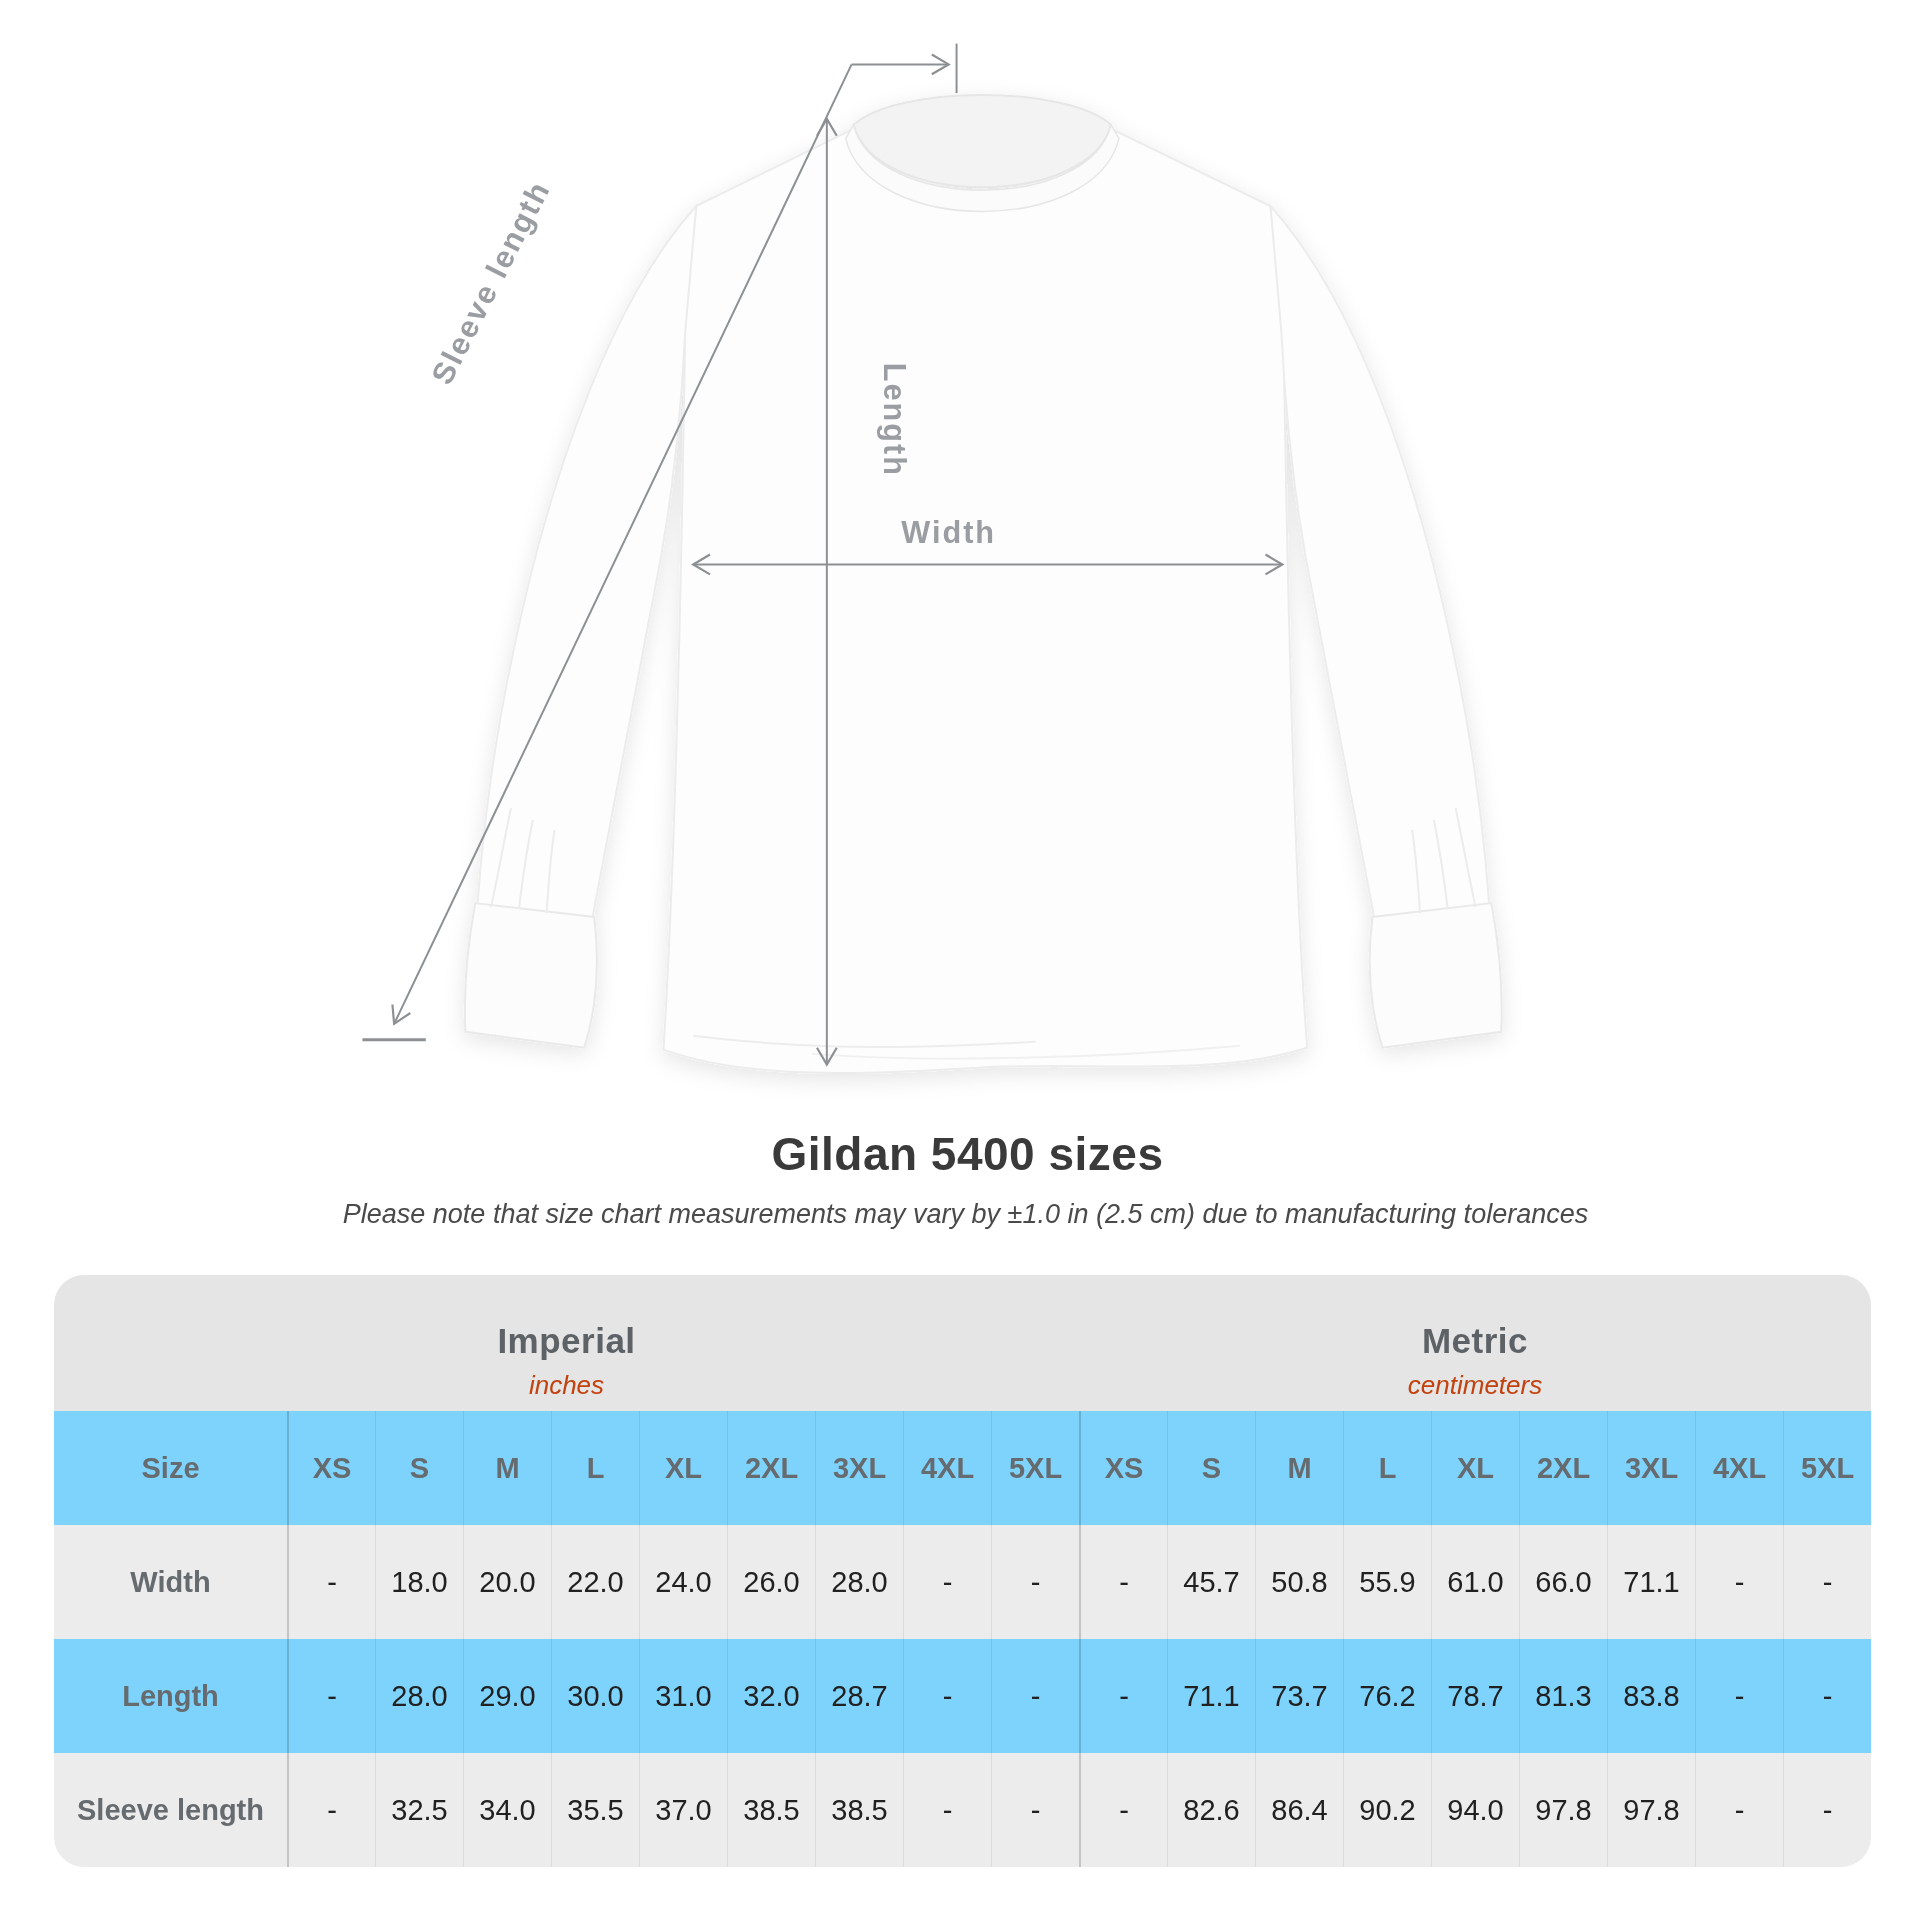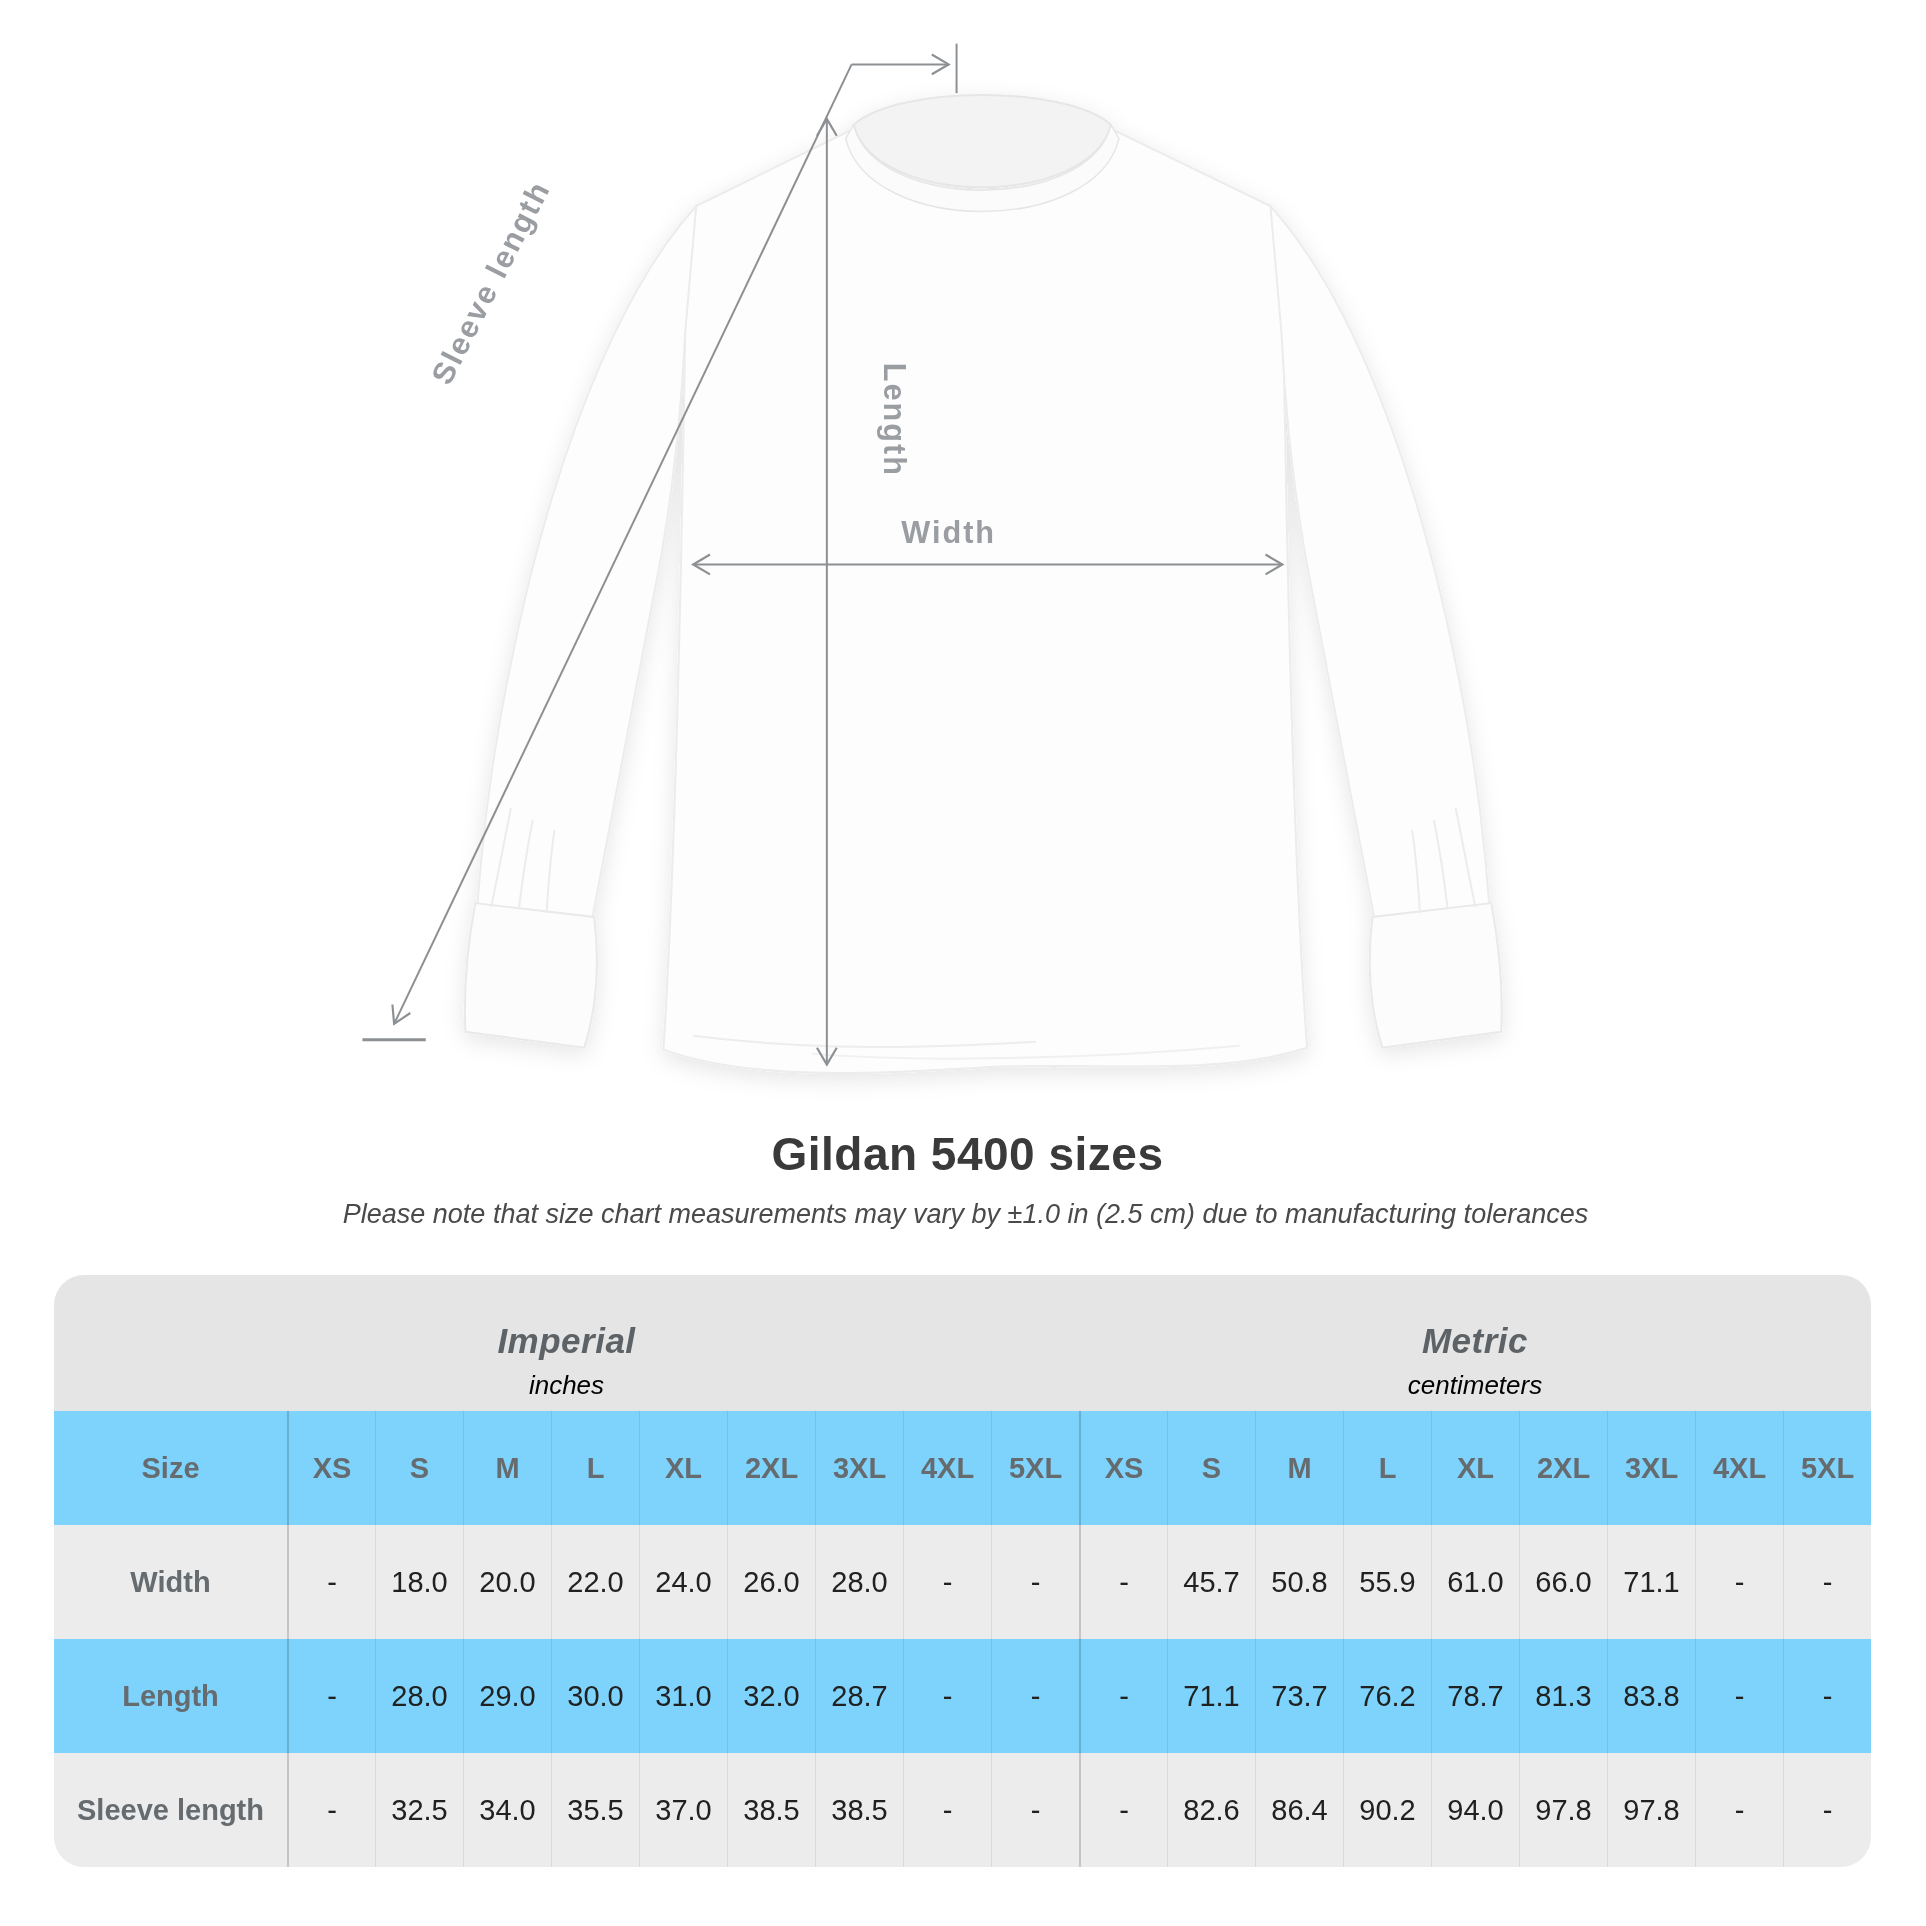--- a/index.html
+++ b/index.html
@@ -28,22 +28,22 @@
 
   
   .size-table{position:absolute;left:54px;top:1275px;width:1817px;}
   .band{
     display:flex;height:136px;background:#e5e5e5;
     border-radius:30px 30px 0 0;overflow:hidden;
   }
   .band-half{display:flex;flex-direction:column;align-items:center;justify-content:center;gap:9px;padding-top:4px;}
   .band-half.imperial{width:1025px;}
   .band-half.metric{width:792px;}
-  .band-title{font-size:35px;font-weight:bold;font-style:italic;color:#5d6266;letter-spacing:0.5px;margin-top:32px;}
-  .band-unit{font-size:26px;font-style:italic;color:#000000;}
+  .band-title{font-size:35px;font-weight:bold;color:#5d6266;letter-spacing:0.5px;margin-top:32px;}
+  .band-unit{font-size:26px;font-style:italic;color:#c2410c;}
 
   .trow{
     display:grid;grid-template-columns:233px repeat(18,1fr);
     height:114px;background:#7dd3fc;
   }
   .trow.stripe{background:#ececec;}
   .trow.last{border-radius:0 0 30px 30px;overflow:hidden;}
   .c{
     display:flex;align-items:center;justify-content:center;
     font-size:29px;color:#212121;border-left:1px solid rgba(0,0,0,0.075);

